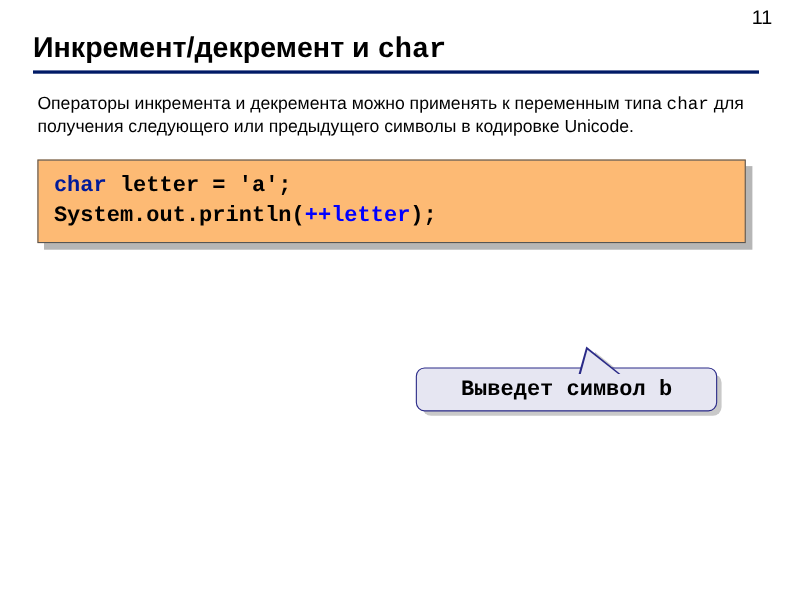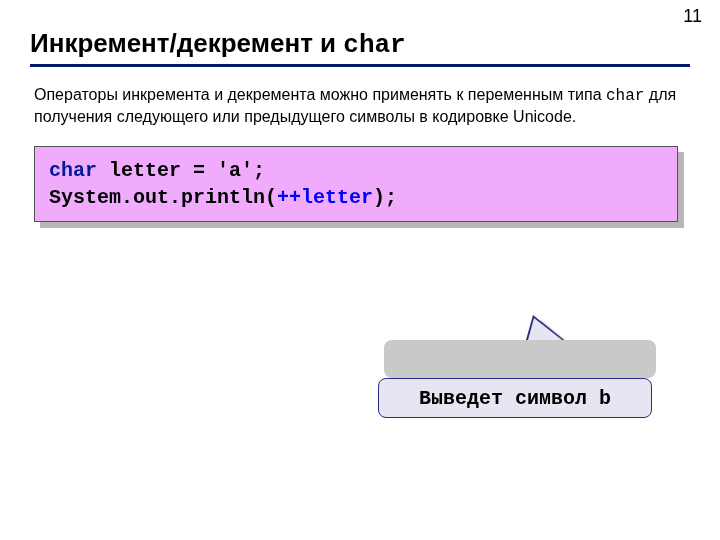--- a/index.html
+++ b/index.html
@@ -61,21 +61,21 @@
   .code-shadow {
     position: absolute;
     top: 6px;
     left: 6px;
     width: 100%;
     height: 100%;
     background: #b6b6b6;
   }
   .code-box {
     position: relative;
-    background: #f0abfc;
+    background: #fdba74;
     border: 1.5px solid #555;
     padding: 10px 14px;
     font-family: "Courier New", Courier, monospace;
     font-size: 20px;
     font-weight: bold;
     line-height: 1.35;
     white-space: pre;
     color: #000;
   }
   .kw { color: #001a99; }
@@ -101,21 +101,20 @@
     top: 14px;
     left: 0;
     width: 272px;
     height: 38px;
     background: #e6e6f2;
     border: 1.5px solid #2a2a88;
     border-radius: 8px;
     display: flex;
     align-items: center;
     justify-content: center;
-    margin-top: 44px;
   }
   .callout-text {
     font-family: "Courier New", Courier, monospace;
     font-weight: bold;
     font-size: 20px;
     color: #000;
   }
   .callout-tail {
     position: absolute;
     top: -2px;

